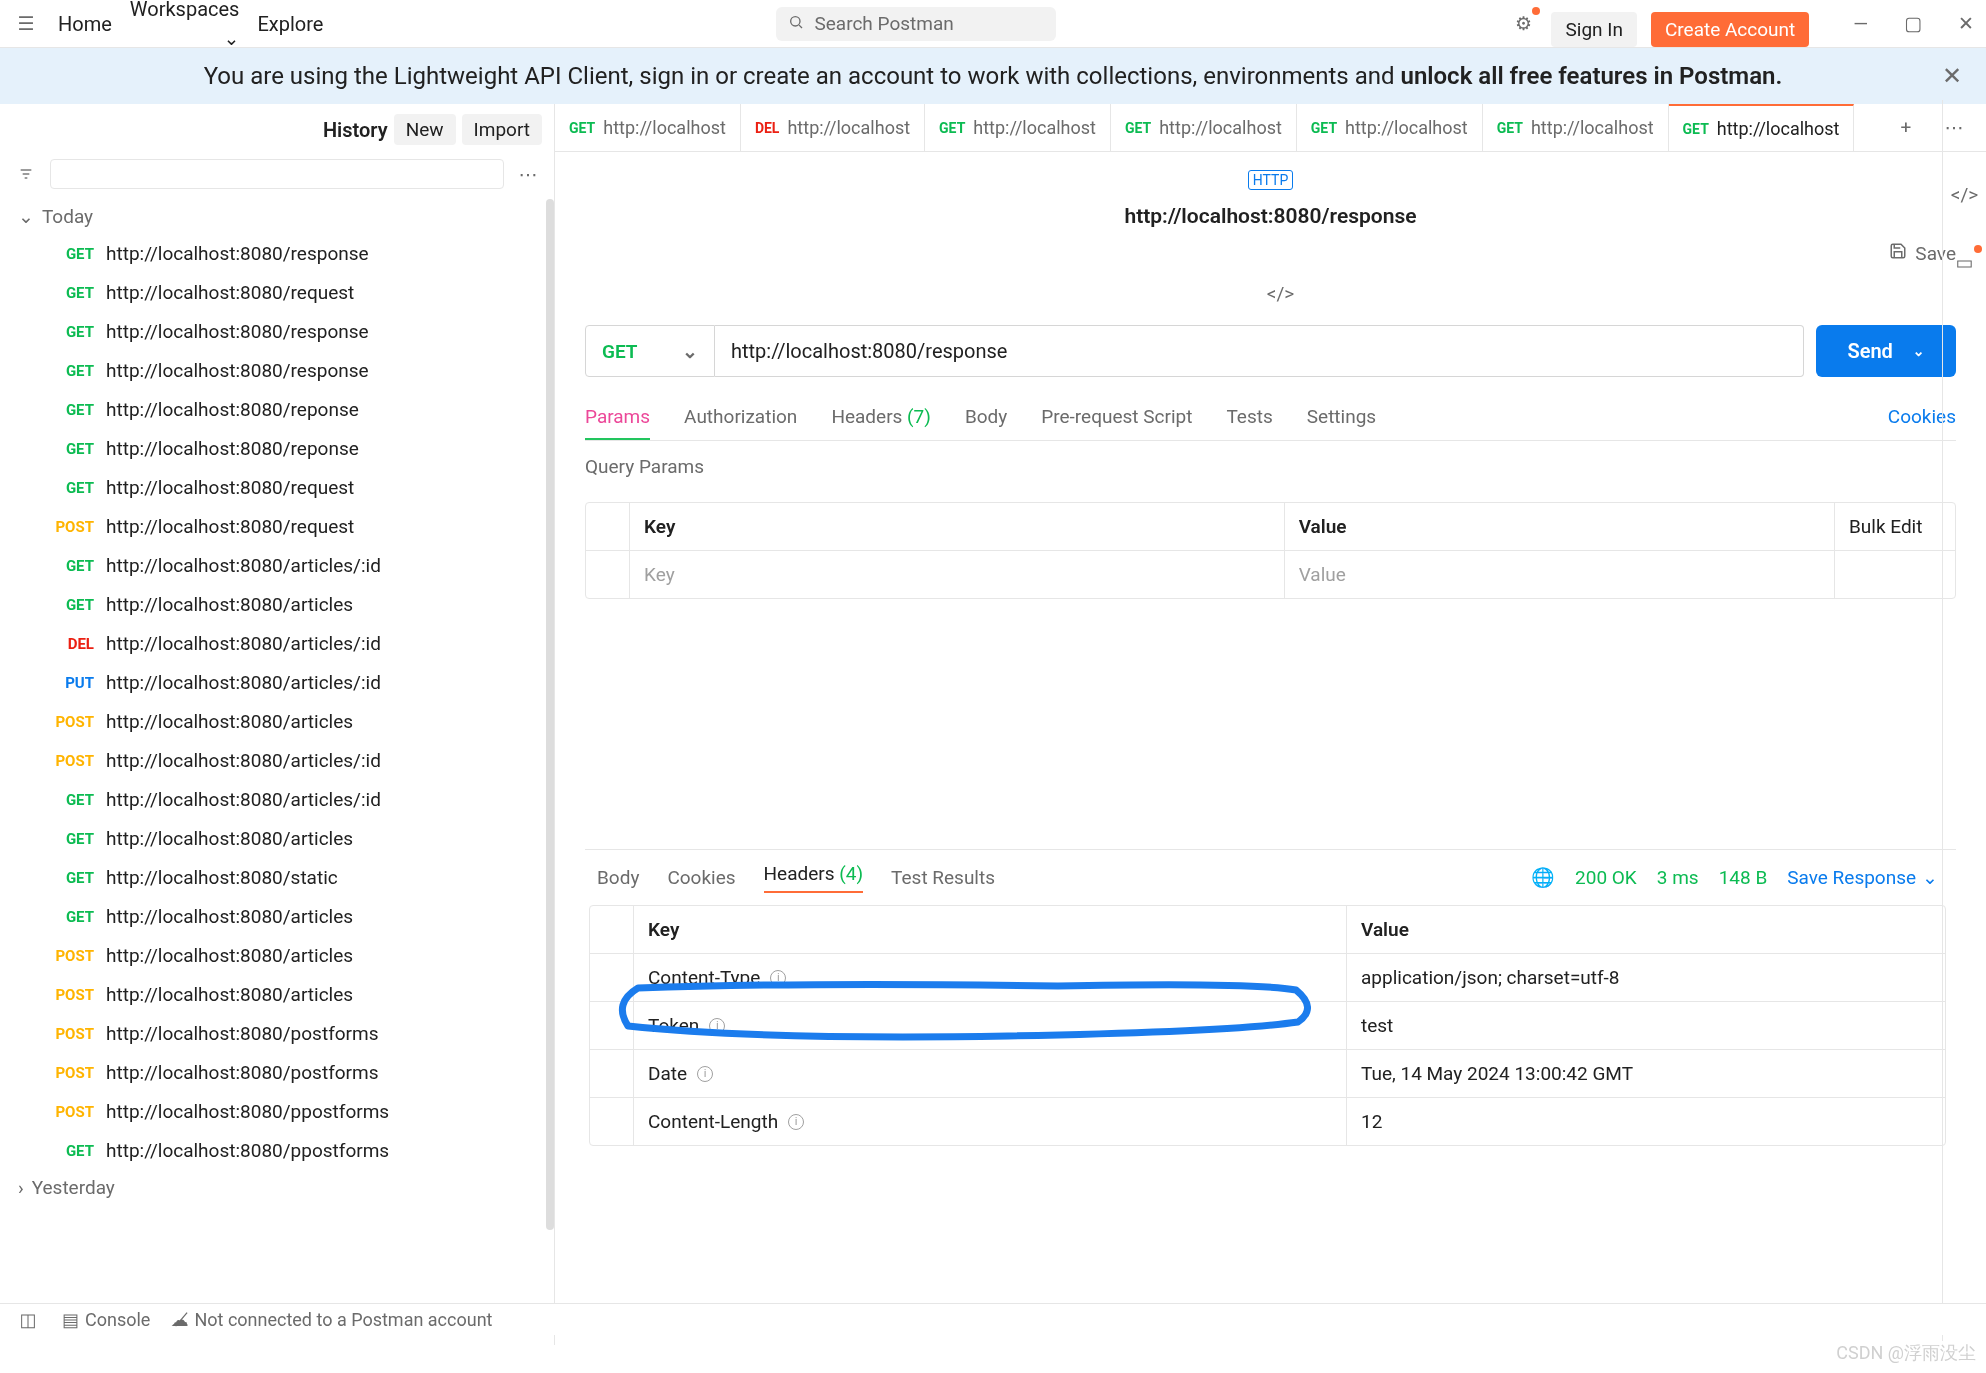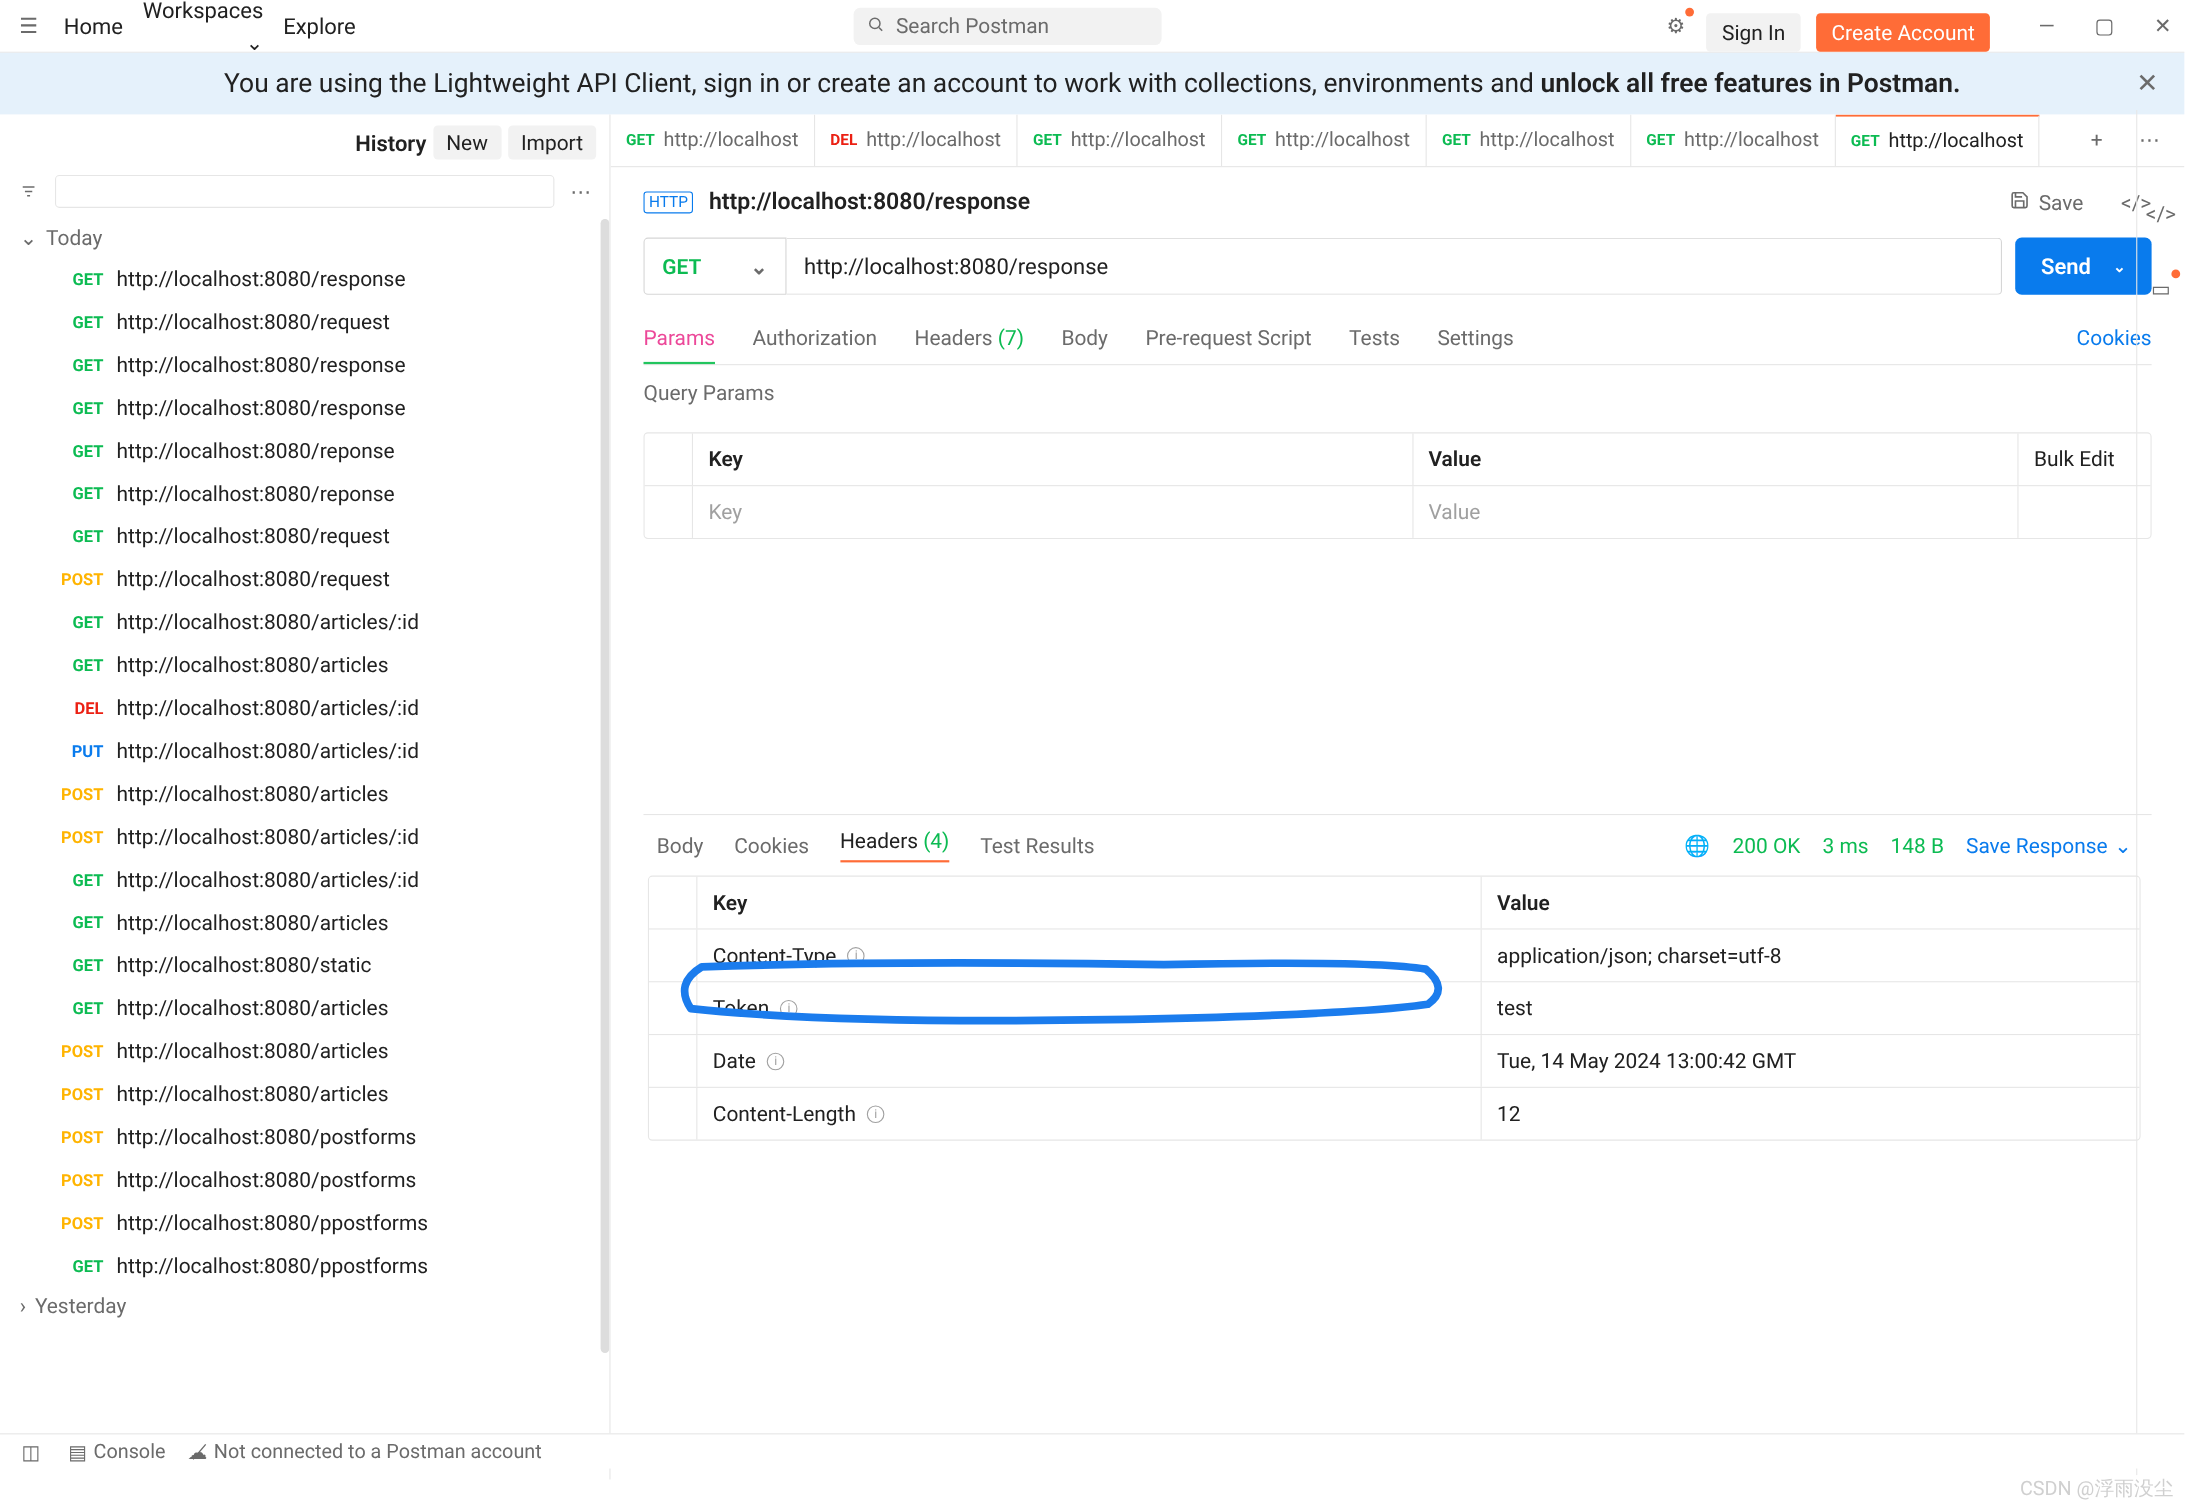--- a/index.html
+++ b/index.html
@@ -39,30 +39,30 @@
 .vscroll { position:absolute; right:0; top:0; width:8px; height:90%; background:#ddd; border-radius:4px;}
 
 .content { flex: 1; display: flex; flex-direction: column; overflow:hidden;}
 .tabs-row { display: flex; align-items: center; border-bottom: 1px solid #e6e6e6; height: 48px; }
 .tab { display: flex; align-items: center; gap: 8px; padding: 0 14px; height: 100%; font-size: 18px; color: #6b6b6b; border-right: 1px solid #e6e6e6; cursor:pointer; overflow:hidden; white-space:nowrap;}
 .tab.active { border-top: 2px solid #ff6c37; color: #212121; }
 .tab .m { font-size: 14px; font-weight: 700; }
 .tabs-extra { margin-left: auto; display: flex; align-items: center; gap: 20px; padding: 0 18px; color: #6b6b6b;}
 
 .req-area { padding: 18px 30px 0; position:relative;}
-.req-title { display: flex; align-items: center; gap: 14px; margin-bottom: 18px; }
+.req-title { display: flex; align-items: center; gap: 14px; margin-bottom: 18px; flex-direction: column; }
 .http-badge { font-size: 14px; color: #097bed; border: 1px solid #097bed; border-radius: 3px; padding: 1px 4px; }
 .req-name { font-size: 21px; font-weight: 600; }
 .save-btn { margin-left: auto; display:flex; align-items:center; gap:8px; color:#6b6b6b; cursor:pointer;}
 .code-icon { margin-left: 20px; color:#6b6b6b;}
 
 .url-row { display: flex; gap: 12px; margin-bottom: 18px; }
 .method-select { width: 130px; border: 1px solid #d6d6d6; border-radius: 4px 0 0 4px; display:flex; align-items:center; justify-content:space-between; padding: 0 16px; font-weight:600; color:#0cbb52; height:52px;}
 .url-input { flex: 1; border: 1px solid #d6d6d6; border-left:none; border-radius: 0 4px 4px 0; padding: 0 16px; font-size: 20px; color: #212121; display:flex; align-items:center; margin-left:-12px;}
-.send-btn { width: 124px; background: #097bed; color: #fff; border-radius: 6px; display:flex; align-items:center; justify-content:center; gap:20px; font-size:20px; font-weight:600; cursor:pointer;}
+.send-btn { width: 140px; background: #097bed; color: #fff; border-radius: 6px; display:flex; align-items:center; justify-content:center; gap:20px; font-size:20px; font-weight:600; cursor:pointer;}
 
 .req-tabs { display: flex; gap: 34px; border-bottom: 1px solid #e6e6e6; font-size: 19px; color:#6b6b6b;}
 .req-tab { padding: 10px 0; cursor:pointer; }
 .req-tab.active { color: #ec4899; border-bottom: 2px solid #22c55e; }
 .req-tab .count { color: #0cbb52; }
 .cookies-link { margin-left: auto; color: #097bed; }
 
 .section-label { font-size: 19px; color: #6b6b6b; margin: 14px 0 24px;}
 .table { border: 1px solid #e6e6e6; border-radius: 4px; }
 .table-row { display: flex; border-bottom: 1px solid #e6e6e6; }

